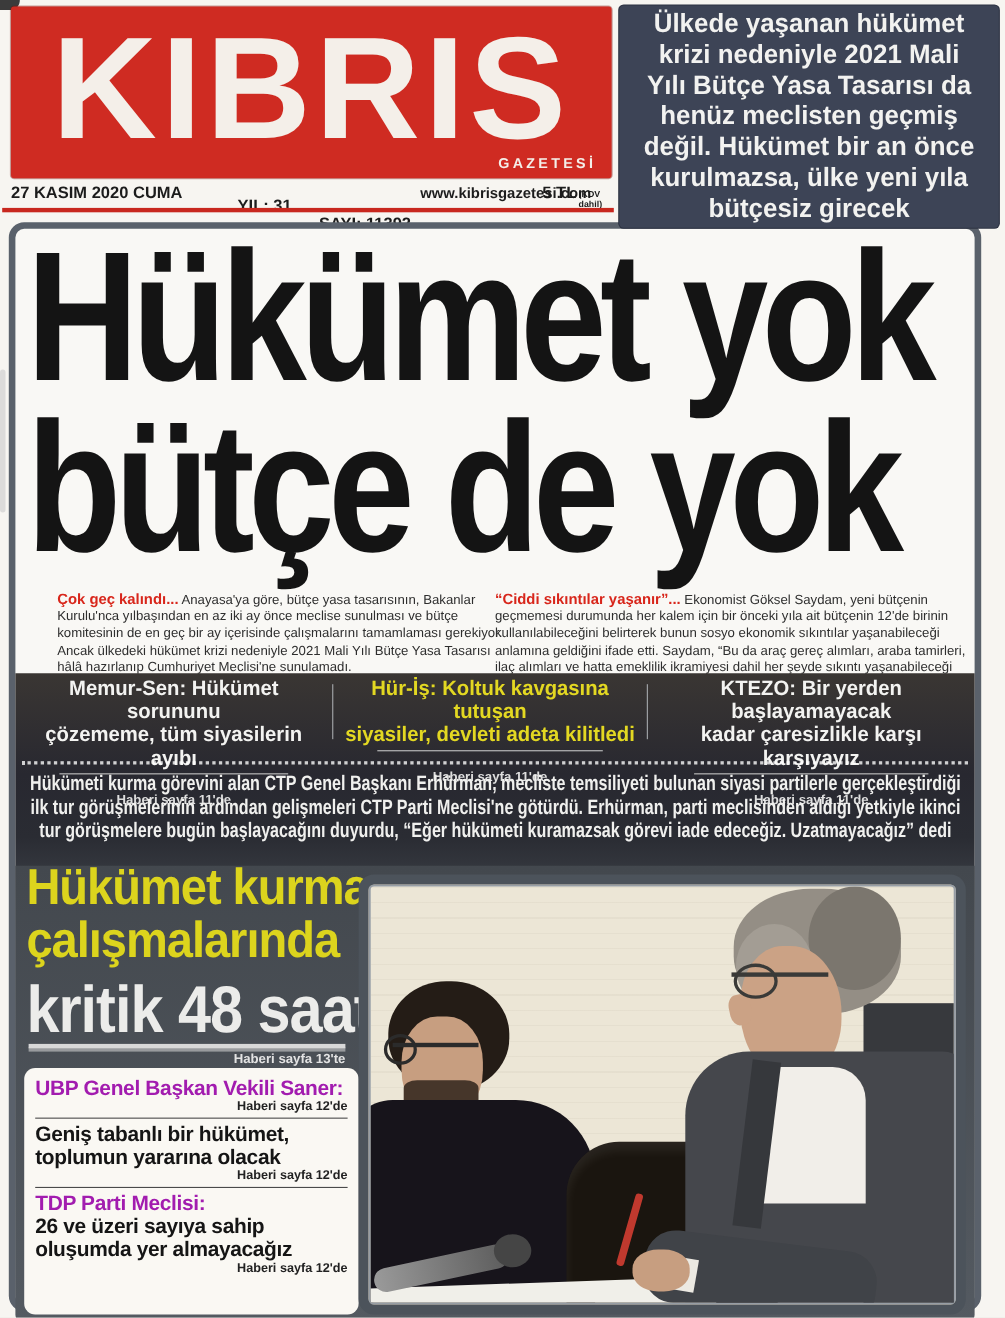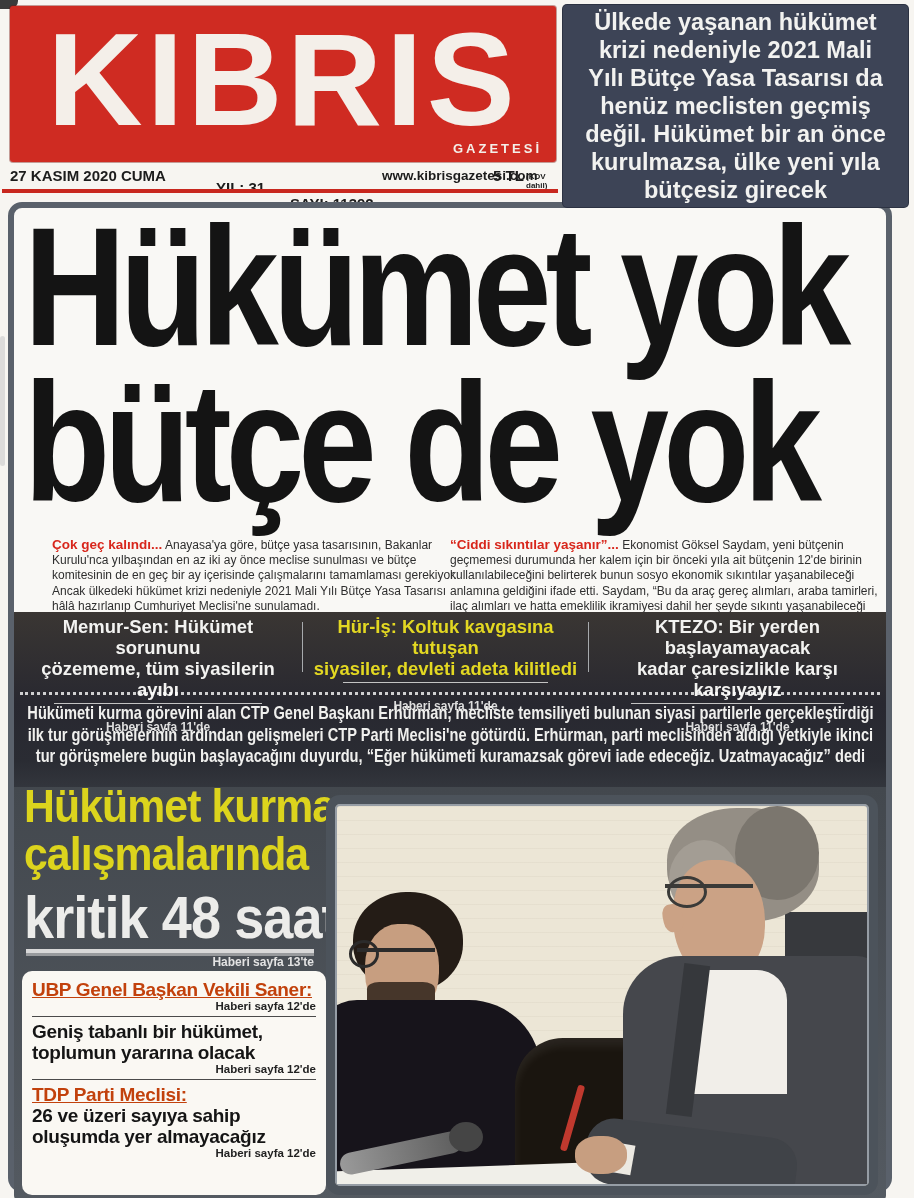--- a/index.html
+++ b/index.html
@@ -60,21 +60,21 @@
           transform:scaleX(.90);transform-origin:left top;white-space:nowrap;}
   .feat-rule{left:12px;top:162px;width:288px;height:1px;background:#d8d8d8;border-bottom:3px solid transparent;
              box-shadow:0 3px 0 rgba(216,216,216,.55);}
   .feat-cap{left:12px;top:168px;width:288px;text-align:right;color:#e3e3e3;font-size:12px;font-weight:bold;}
 
   
   .stories{left:8px;top:184px;width:304px;height:224px;background:#faf8f3;border-radius:10px;
            padding:4px 10px;box-sizing:border-box;}
   .story{padding:4px 0 3px;}
   .story + .story{border-top:1px solid #4a4a4a;}
-  .kicker{color:#c2410c;font-weight:bold;font-size:19px;line-height:21px;letter-spacing:-.3px;white-space:nowrap;text-decoration:underline;}
+  .kicker{color:#a21caf;font-weight:bold;font-size:19px;line-height:21px;letter-spacing:-.3px;white-space:nowrap;}
   .story-h{color:#151515;font-weight:bold;font-size:19px;line-height:21px;letter-spacing:-.3px;white-space:pre-line;}
   .story-cap{color:#222;font-size:11.5px;font-weight:bold;text-align:right;line-height:13px;}
 
   
   .photo{left:312px;top:8px;width:552px;height:400px;box-sizing:border-box;border:9px solid #4c535b;
          border-radius:14px;background:#ece6d6;box-shadow:inset 0 0 0 2px #969da5;overflow:hidden;}
   .photo-inner{position:absolute;left:2px;top:2px;width:530px;height:378px;overflow:hidden;}
   .wall-lines{left:0;top:0;width:100%;height:100%;
               background:repeating-linear-gradient(180deg,rgba(120,110,90,.06) 0 1px,transparent 1px 14px);}
   .ph{position:absolute;}

